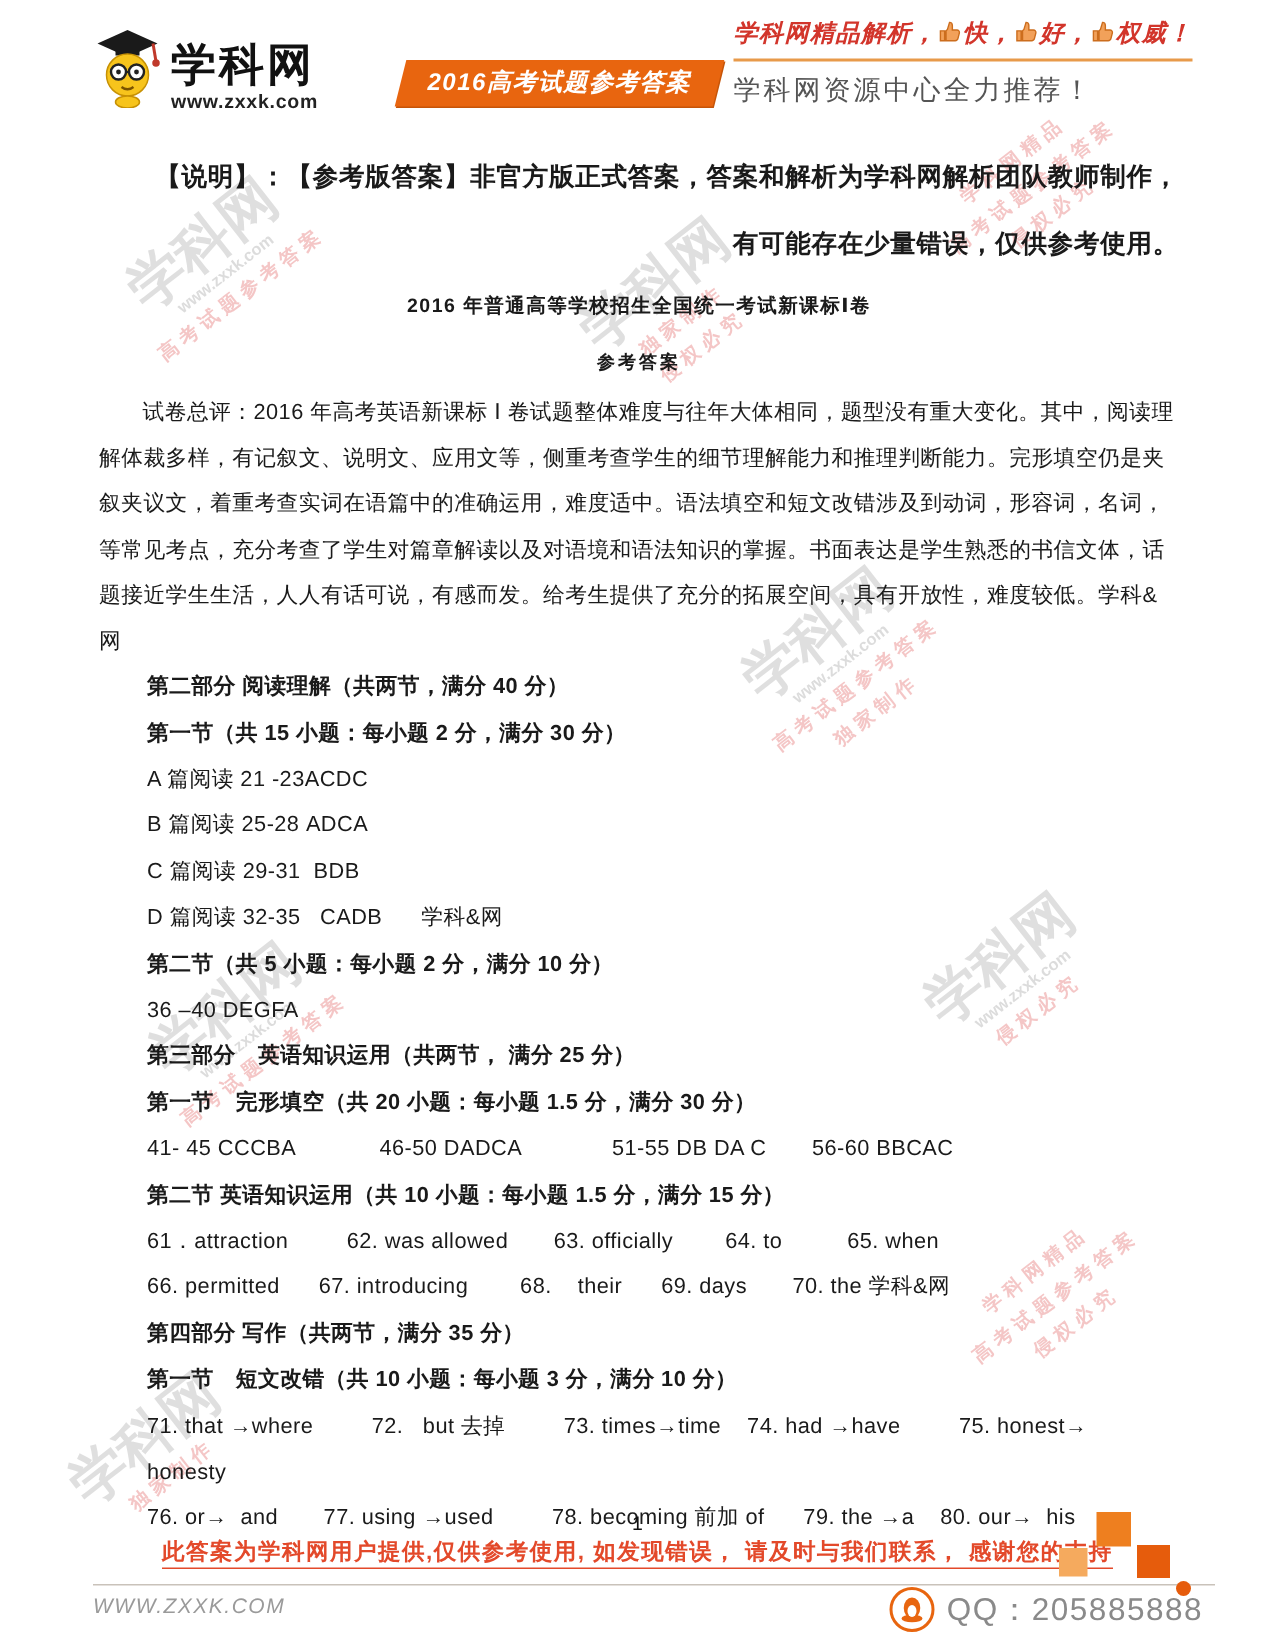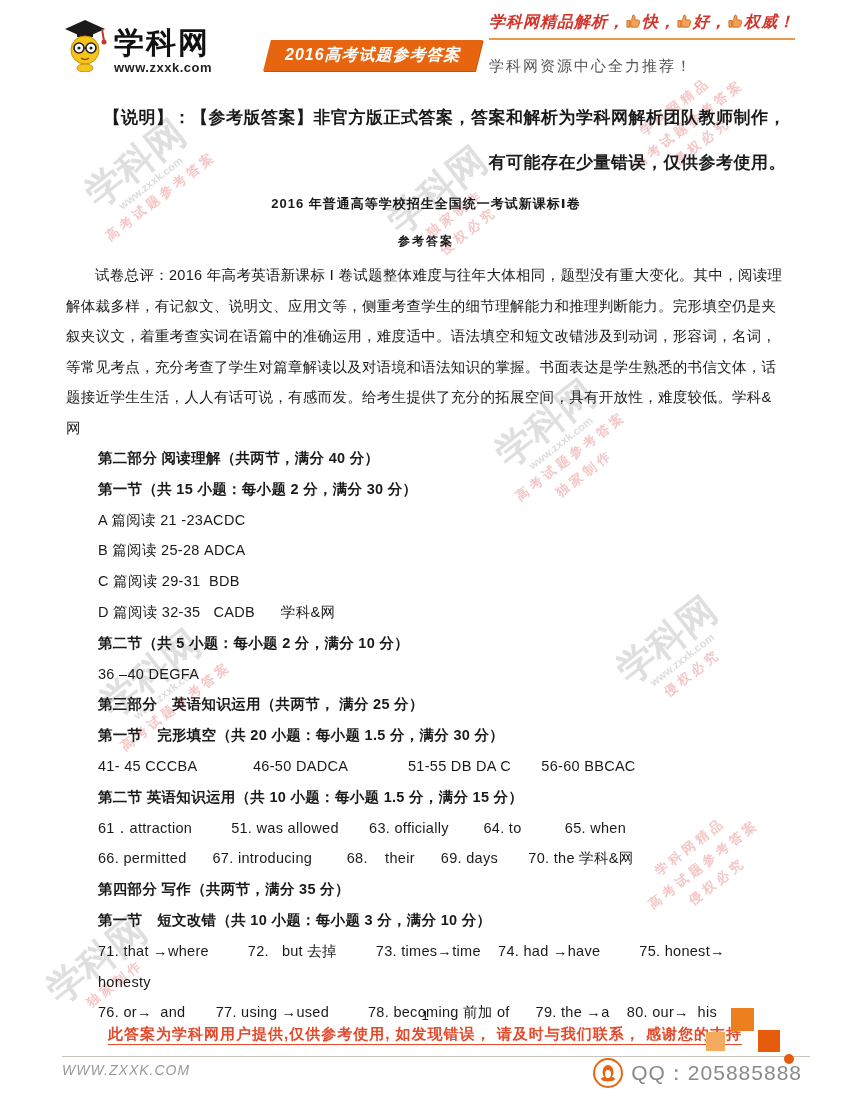--- a/index.html
+++ b/index.html
@@ -19,21 +19,21 @@
   .header{position:absolute;top:12px;left:62px;right:55px;height:72px;z-index:3;}
   .logo{position:absolute;left:0;top:2px;display:flex;align-items:flex-end;}
   .logo-txt{margin-left:6px;}
   .logo-name{font-size:30px;font-weight:900;letter-spacing:2px;color:#111;line-height:1;}
   .logo-url{font-size:13px;font-weight:bold;color:#222;letter-spacing:.5px;}
   .banner{position:absolute;left:205px;top:28px;background:#e8650f;transform:skewX(-14deg);padding:5px 18px;box-shadow:1px 1px 0 #c65408;}
   .banner span{display:inline-block;transform:skewX(14deg);color:#fff;font-weight:bold;font-style:italic;font-size:16px;letter-spacing:1px;}
   .slogan-wrap{position:absolute;right:0;top:0;}
   .slogan{display:inline-block;border-bottom:2px solid #e89a4a;padding-bottom:5px;font-size:16px;font-weight:bold;font-style:italic;color:#d2352b;letter-spacing:1px;white-space:nowrap;}
   .thumb{display:inline-block;vertical-align:-2px;margin:0 1px;}
-  .sub-slogan{margin-top:17px;font-size:15px;color:#555;letter-spacing:2px;}
+  .sub-slogan{margin-top:7px;font-size:18px;color:#555;letter-spacing:2px;}
   
   .content{position:absolute;top:95px;left:66px;width:720px;z-index:2;}
   .notice{font-size:17px;font-weight:bold;line-height:45px;text-indent:2em;margin:0;letter-spacing:.5px;text-align:right;}
   .doc-title{font-size:13px;font-weight:bold;text-align:center;line-height:37px;margin:0;letter-spacing:1px;}
   .doc-subtitle{font-size:12px;font-weight:bold;text-align:center;line-height:38px;margin:0;letter-spacing:2px;}
   .overview{font-size:14.5px;line-height:30.5px;text-indent:2em;margin:0;letter-spacing:.3px;}
   .overview .lbl{font-weight:normal;}
   .line{margin-left:32px;line-height:30.8px;font-size:14.5px;white-space:pre-wrap;letter-spacing:.3px;}
   .line.b{font-weight:bold;}
   
@@ -163,21 +163,21 @@
   <div class="line">A 篇阅读 21 -23ACDC</div>
   <div class="line">B 篇阅读 25-28 ADCA</div>
   <div class="line">C 篇阅读 29-31  BDB</div>
   <div class="line">D 篇阅读 32-35   CADB      学科&amp;网</div>
   <div class="line b">第二节（共 5 小题：每小题 2 分，满分 10 分）</div>
   <div class="line">36 –40 DEGFA</div>
   <div class="line b">第三部分　英语知识运用（共两节， 满分 25 分）</div>
   <div class="line b">第一节　完形填空（共 20 小题：每小题 1.5 分，满分 30 分）</div>
   <div class="line">41- 45 CCCBA             46-50 DADCA              51-55 DB DA C       56-60 BBCAC</div>
   <div class="line b">第二节 英语知识运用（共 10 小题：每小题 1.5 分，满分 15 分）</div>
-  <div class="line">61．attraction         51. was allowed       63. officially        64. to          65. when</div>
+  <div class="line">61．attraction         62. was allowed       63. officially        64. to          65. when</div>
   <div class="line">66. permitted      67. introducing        68.    their      69. days       70. the 学科&amp;网</div>
   <div class="line b">第四部分 写作（共两节，满分 35 分）</div>
   <div class="line b">第一节　短文改错（共 10 小题：每小题 3 分，满分 10 分）</div>
   <div class="line">71. that →where         72.   but 去掉         73. times→time    74. had →have         75. honest→  honesty</div>
   <div class="line">76. or→  and       77. using →used         78. becoming 前加 of      79. the →a    80. our→  his</div>
 </div>
 
 <div class="squares">
   <div class="sq sq1"></div>
   <div class="sq sq2"></div>

